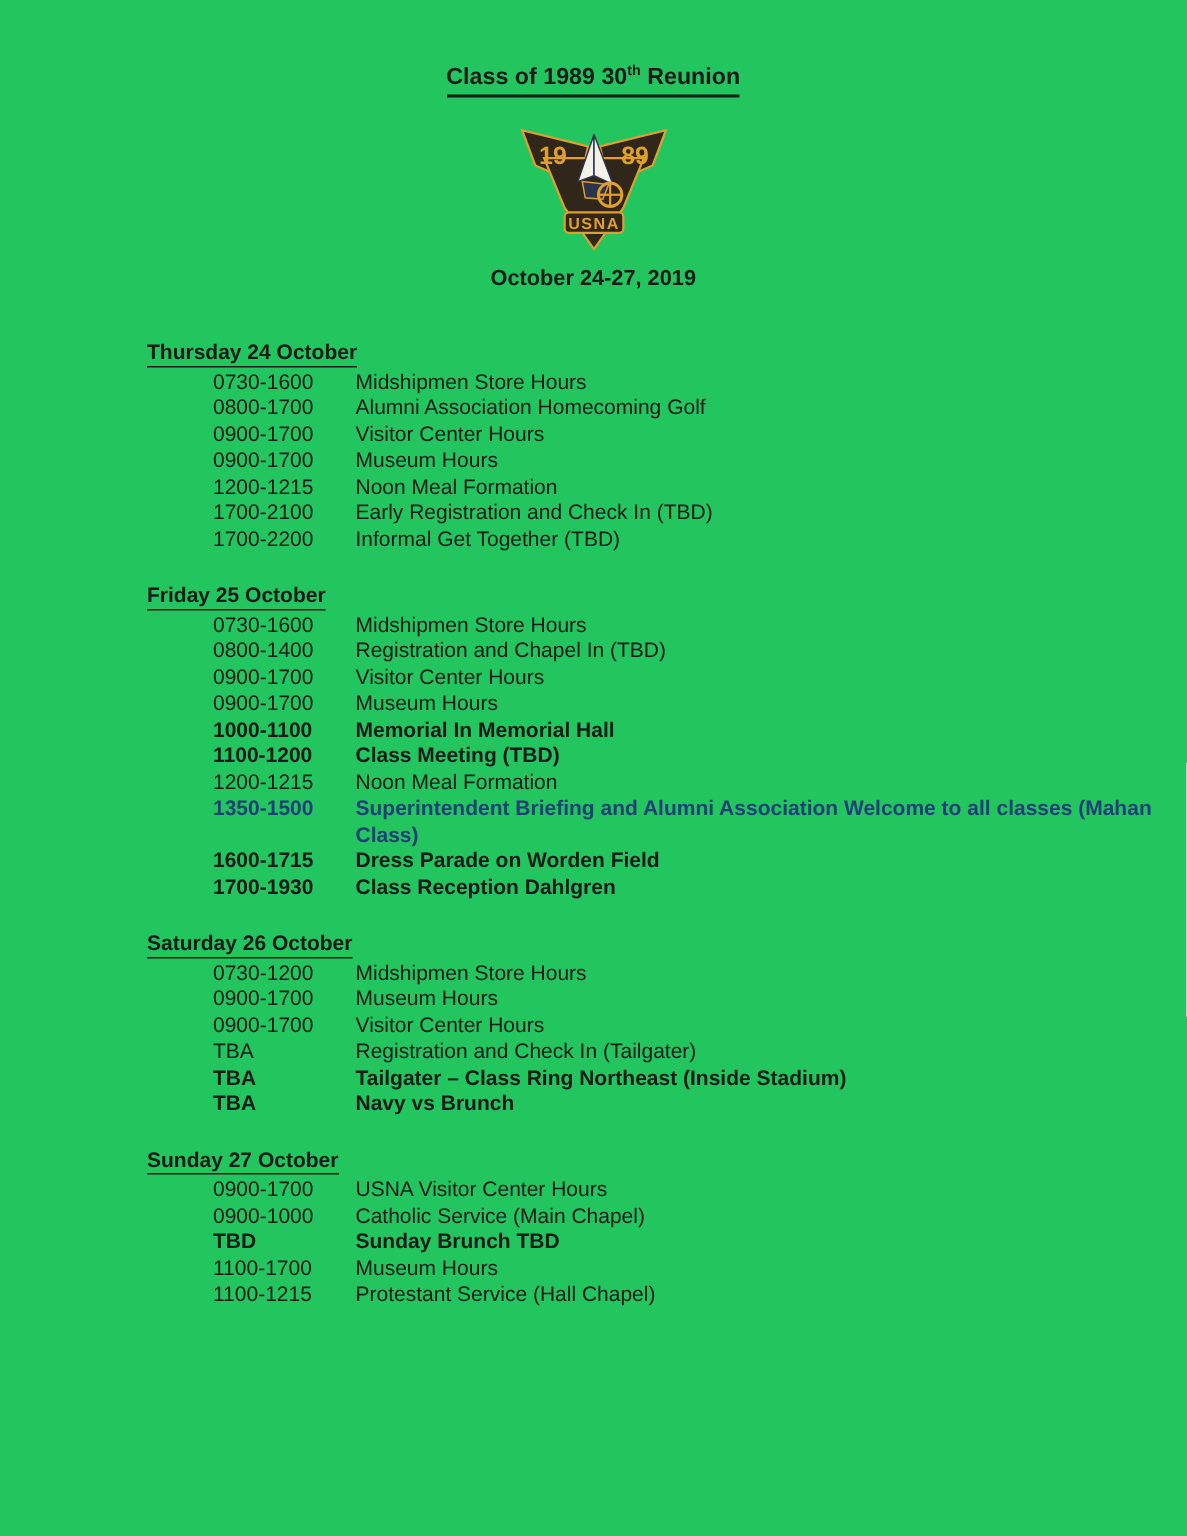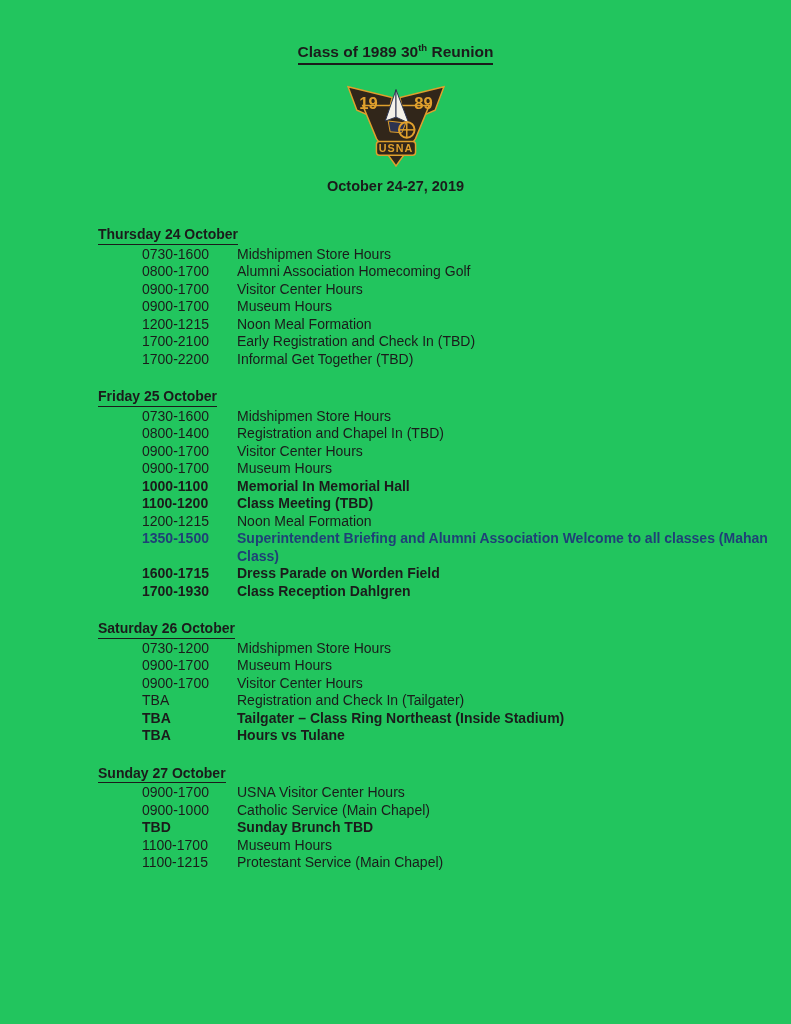--- a/index.html
+++ b/index.html
@@ -220,21 +220,21 @@
         <div class="row normal">
           <span class="time">TBA</span>
           <span class="event">Registration and Check In (Tailgater)</span>
         </div>
         <div class="row bold">
           <span class="time">TBA</span>
           <span class="event">Tailgater – Class Ring Northeast (Inside Stadium)</span>
         </div>
         <div class="row bold">
           <span class="time">TBA</span>
-          <span class="event">Hours vs Tulane</span>
+          <span class="event">Navy vs Brunch</span>
         </div>
       </section>
       <section class="day">
         <h2 class="day-header"><span class="u">Sunday 27 October</span></h2>
         <div class="row normal">
           <span class="time">0900-1700</span>
           <span class="event">USNA Visitor Center Hours</span>
         </div>
         <div class="row normal">
           <span class="time">0900-1000</span>
@@ -243,18 +243,18 @@
         <div class="row bold">
           <span class="time">TBD</span>
           <span class="event">Sunday Brunch TBD</span>
         </div>
         <div class="row normal">
           <span class="time">1100-1700</span>
           <span class="event">Museum Hours</span>
         </div>
         <div class="row normal">
           <span class="time">1100-1215</span>
-          <span class="event">Protestant Service (Main Chapel)</span>
+          <span class="event">Protestant Service (Hall Chapel)</span>
         </div>
       </section>
     </div>
 
 </div>
 
 </body></html>

